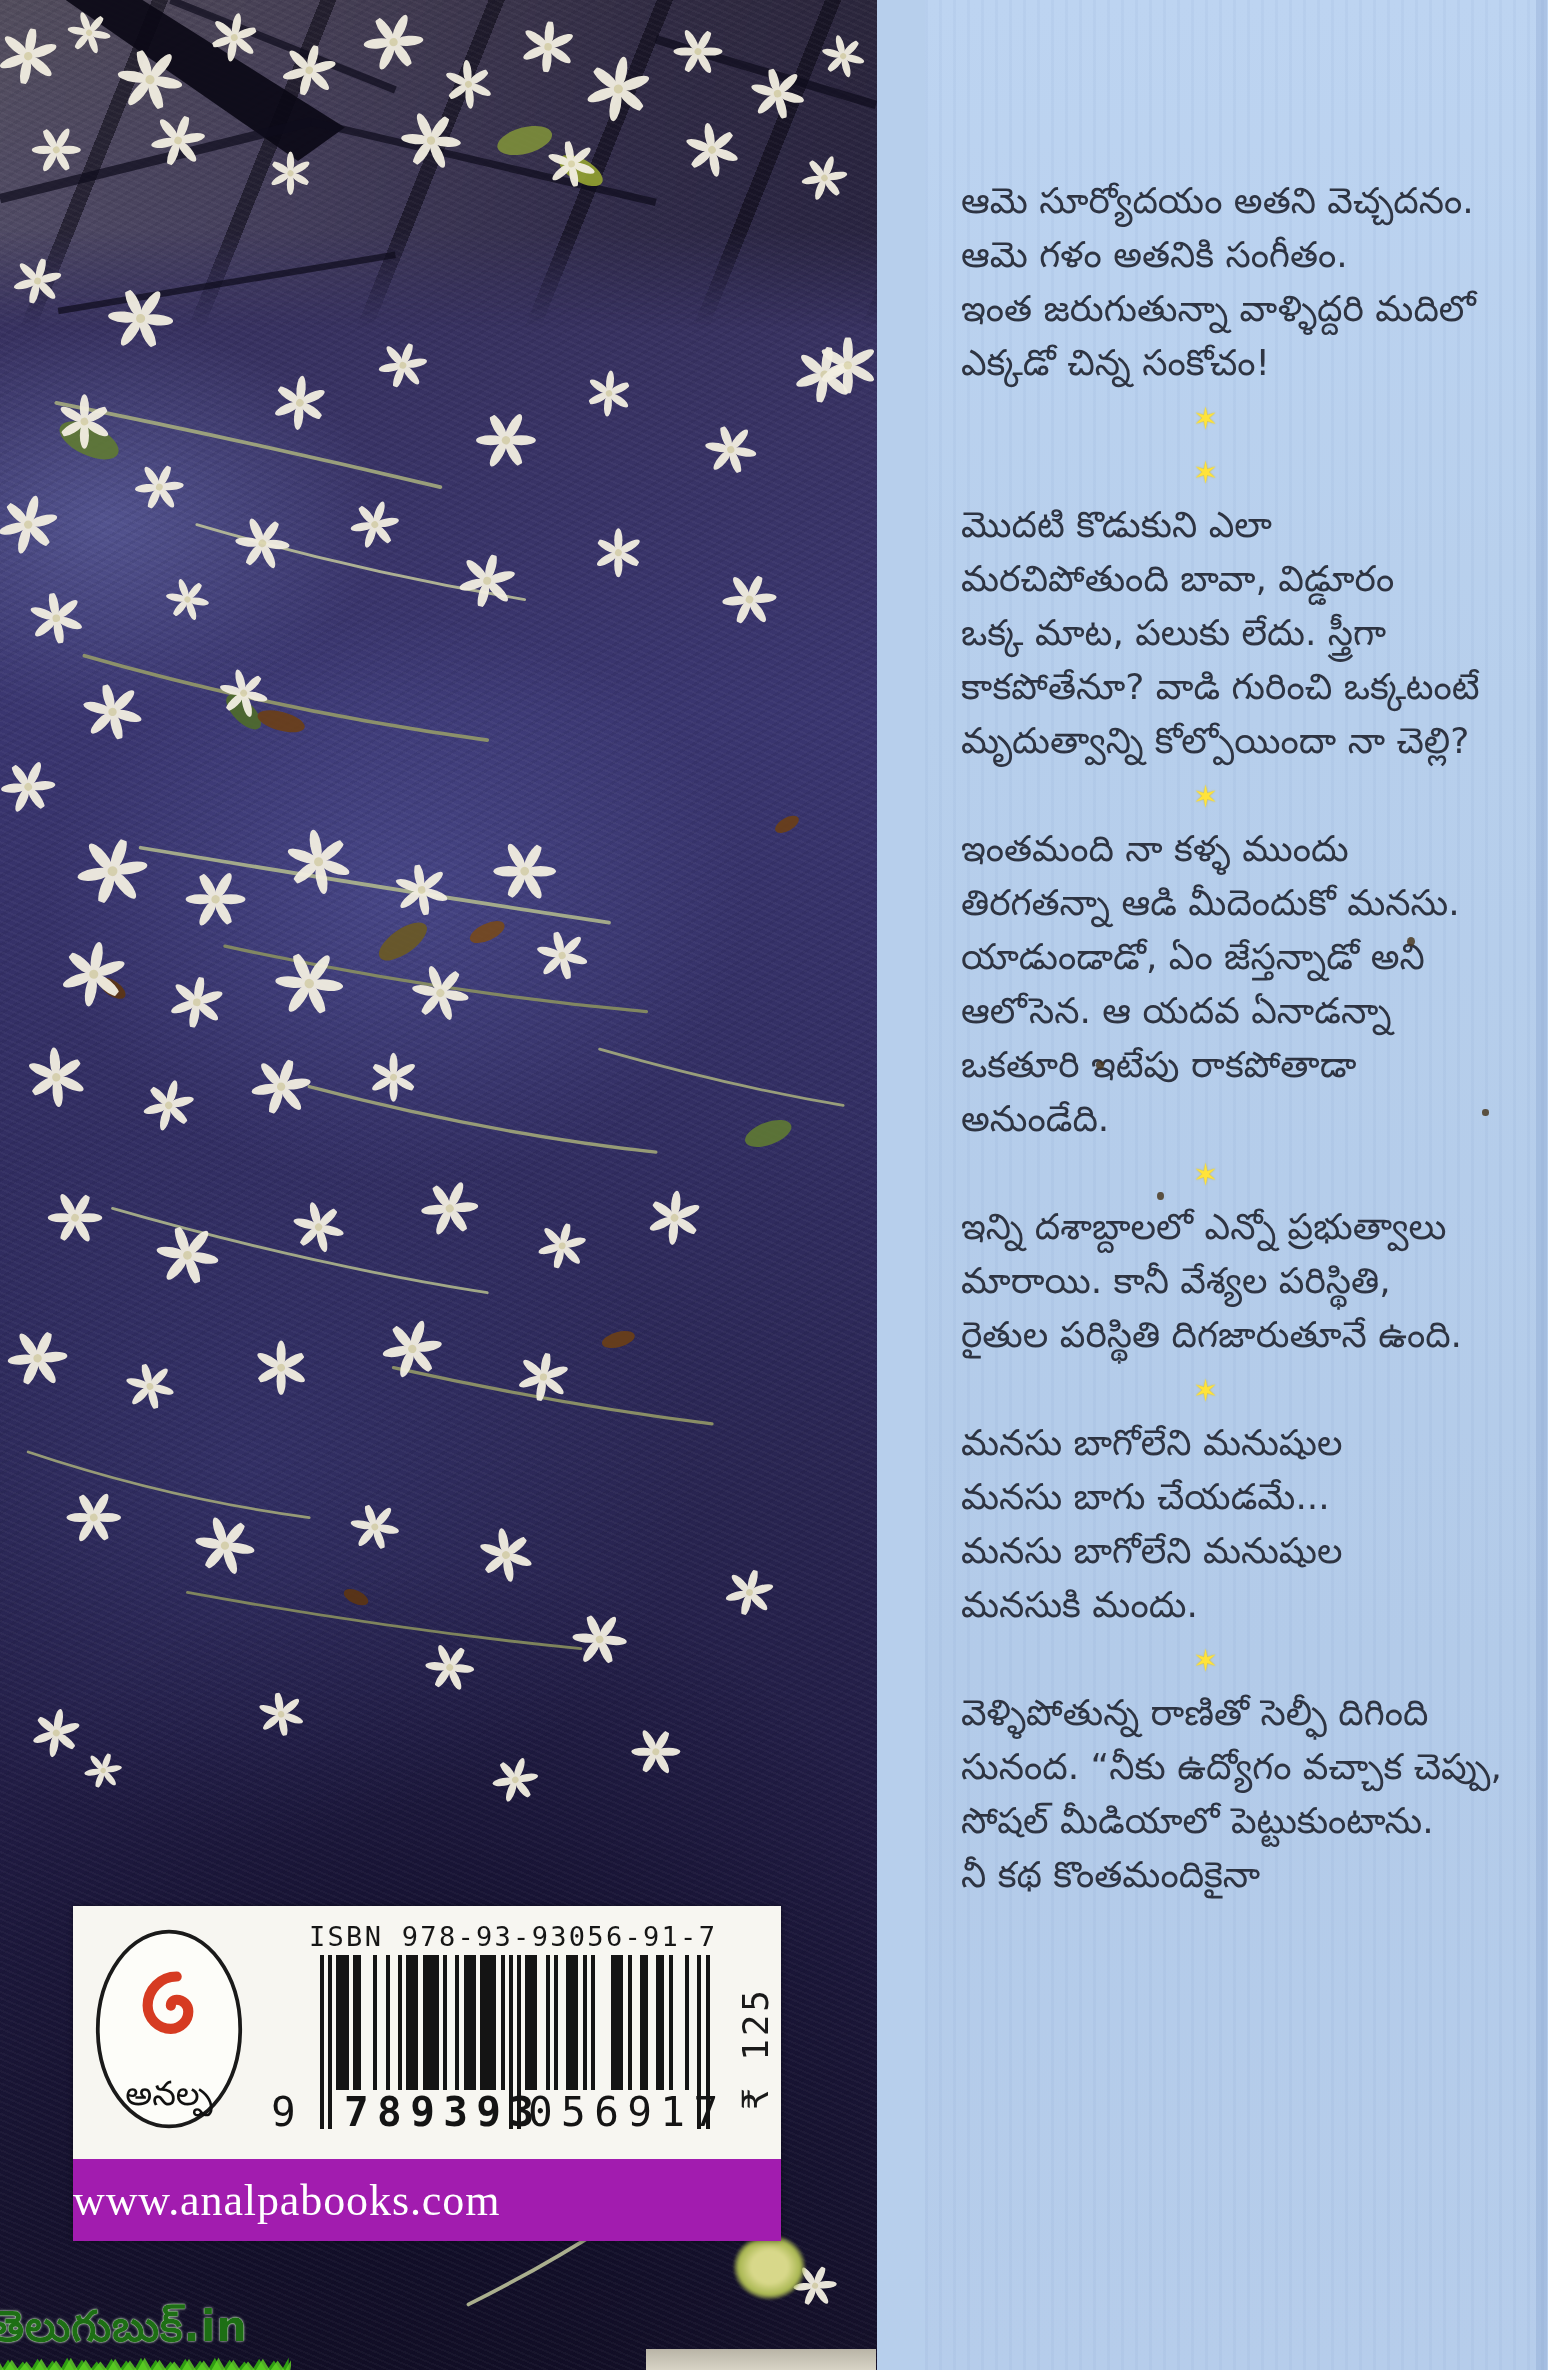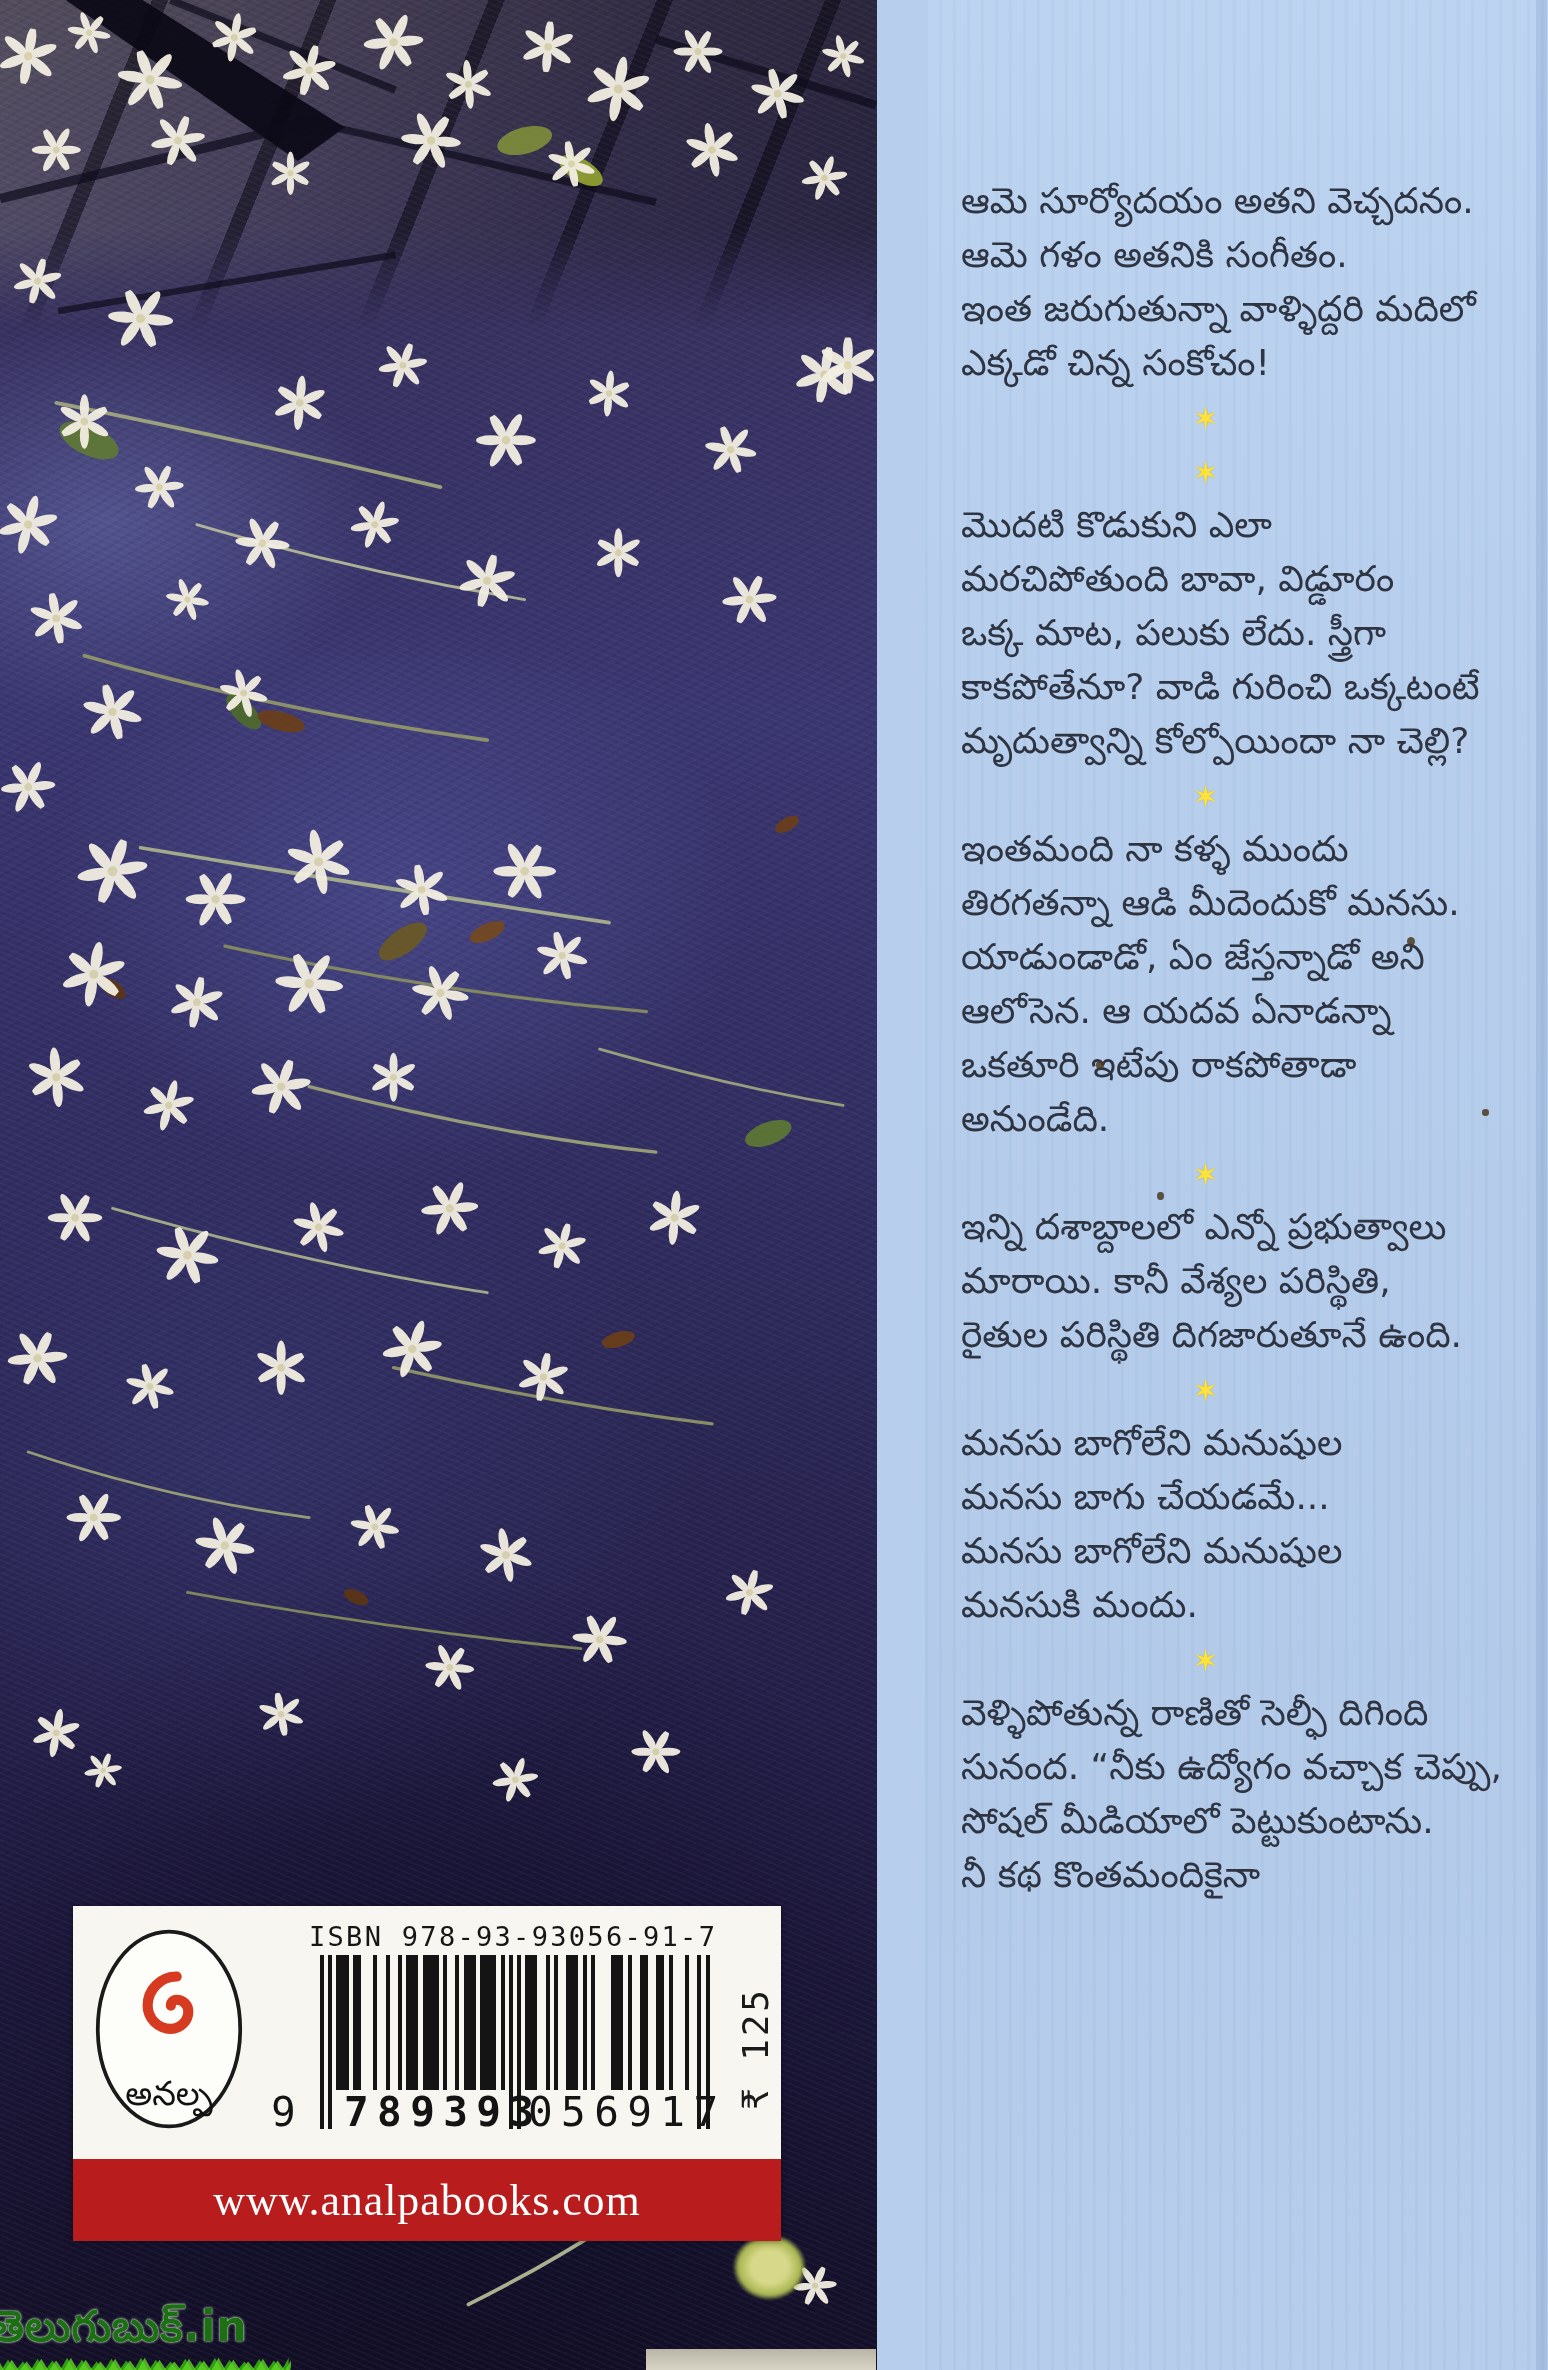--- a/index.html
+++ b/index.html
@@ -60,22 +60,22 @@
   .bc-right{left:208px;}
   .price-box{
     position:absolute; right:0px; top:58px; width:52px; height:169px;
     display:flex; align-items:center; justify-content:center;
   }
   .price-box span{
     transform:rotate(-90deg); white-space:nowrap; font-family:"DejaVu Sans Mono",monospace;
     font-size:36px; letter-spacing:2.8px; color:#1a1a1a;
   }
   .site-banner{
-    position:absolute; left:0; right:0; bottom:0; height:82px; background:#b91c1c;
-    display:flex; align-items:center; justify-content:center;
+    position:absolute; left:0; right:0; bottom:0; height:82px; background:#a21caf;
+    display:flex; align-items:center; justify-content:flex-start;
   }
   .site-banner span{
     font-family:"Liberation Serif",serif; font-size:44px; color:#ffffff; letter-spacing:0.9px;
   }
 
   
   .blurb-panel{
     position:absolute; left:877px; top:0; width:672px; height:2370px; overflow:hidden;
     background:
       repeating-linear-gradient(90deg, rgba(90,120,175,.06) 0 2.8px, transparent 2.8px 14px),

